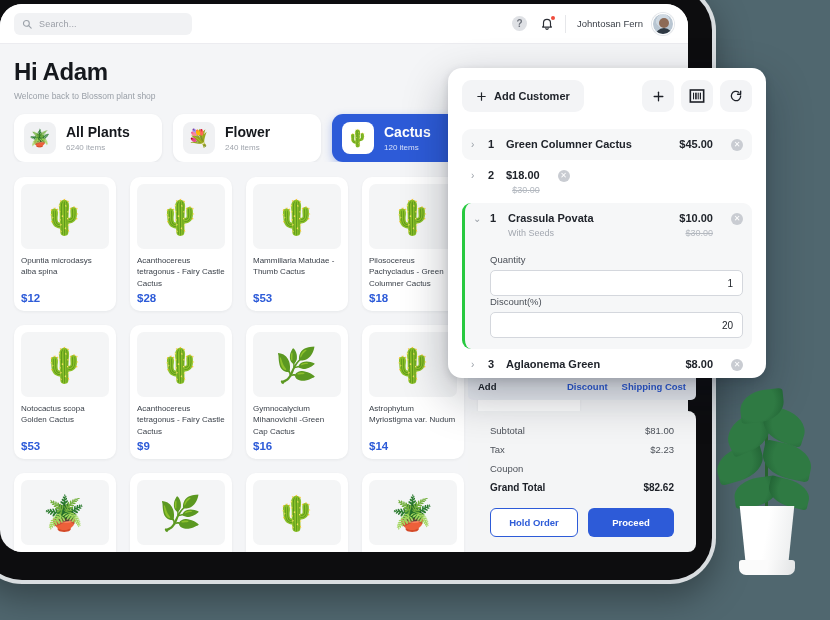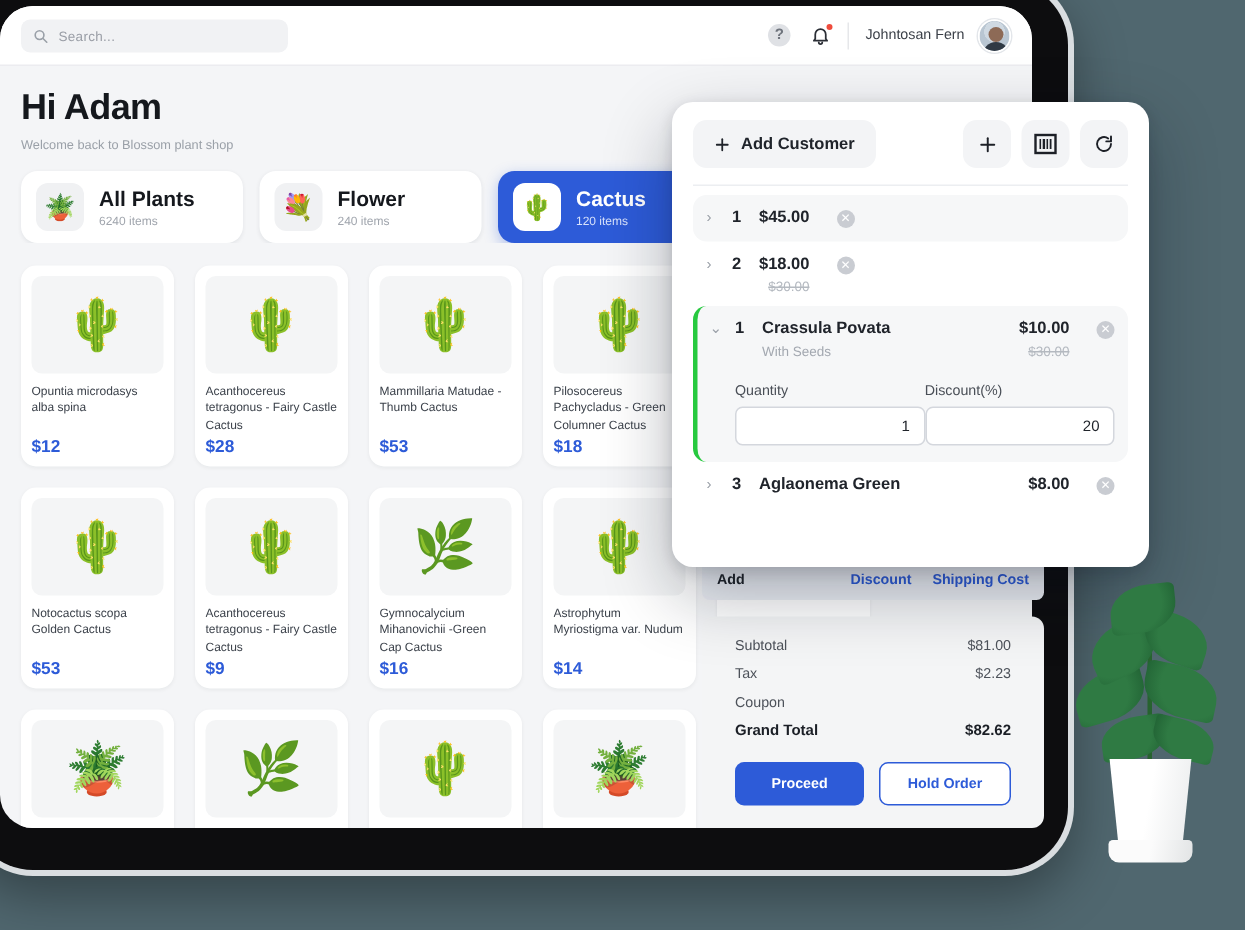--- a/index.html
+++ b/index.html
@@ -164,21 +164,21 @@
   .cname { font-size: 11px; font-weight: 700; color: #20242b; line-height: 15px; }
   .csub { font-size: 9px; color: #a3a8b0; margin-top: 2px; }
   .cprice-wrap { text-align: right; flex: 0 0 auto; }
   .cprice { font-size: 11px; font-weight: 700; color: #20242b; line-height: 15px; }
   .cold { font-size: 9px; color: #b4b9c0; text-decoration: line-through; margin-top: 2px; }
   .cdel {
     width: 12px; height: 12px; border-radius: 50%; background: #c9ccd2;
     color: #ffffff; font-size: 8px; line-height: 12px; text-align: center;
     flex: 0 0 auto; margin-top: 2px; margin-left: 9px;
   }
-  .cfields { width: 100%; display: flex; padding: 7px 0 0 17px; }
+  .cfields { width: 100%; display: flex; padding: 7px 0 0 17px; flex-direction: column; }
   .fld { flex: 1 1 0; }
   .fld-label { font-size: 9.5px; color: #4a4f57; margin-bottom: 5px; }
   .fld-input {
     height: 26px; border: 1px solid #d4d7dd; border-radius: 5px;
     background: #ffffff; display: flex; align-items: center;
     justify-content: flex-end; padding: 0 9px;
     font-size: 10px; color: #20242b;
   }
 
   
@@ -405,22 +405,22 @@
         </div>
         <div class="trow">
           <span class="tl">Coupon</span>
           <span class="tv"></span>
         </div>
         <div class="trow grand">
           <span class="tl">Grand Total</span>
           <span class="tv">$82.62</span>
         </div>
         <div class="actions">
+          <div class="btn ghost">Hold Order</div>
           <div class="btn solid">Proceed</div>
-          <div class="btn ghost">Hold Order</div>
         </div>
       </div>
 
   </div>
 
   <div id="cart-panel">
     <div class="cart-top">
       <div class="add-cust">
         <svg width="11" height="11" viewBox="0 0 24 24" stroke="#20242b" stroke-width="2.6" stroke-linecap="round">
           <line x1="12" y1="4" x2="12" y2="20"></line>
@@ -453,20 +453,23 @@
           <path d="M20 3.5V9h-5.4" stroke-linecap="round" stroke-linejoin="round"></path>
         </svg>
       </div>
     </div>
 
     <div class="cart-div"></div>
     <div class="cart-list" id="cart-list">
         <div class="citem shaded">
           <span class="chev">›</span>
           <span class="cqty">1</span>
+          <div class="cname-wrap">
+            <div class="cname">Green Columner Cactus</div>
+          </div>
           <div class="cprice-wrap">
             <div class="cprice">$45.00</div>
           </div>
           <span class="cdel">✕</span>
         </div>
         <div class="citem">
           <span class="chev">›</span>
           <span class="cqty">2</span>
           <div class="cprice-wrap">
             <div class="cprice">$18.00</div>

